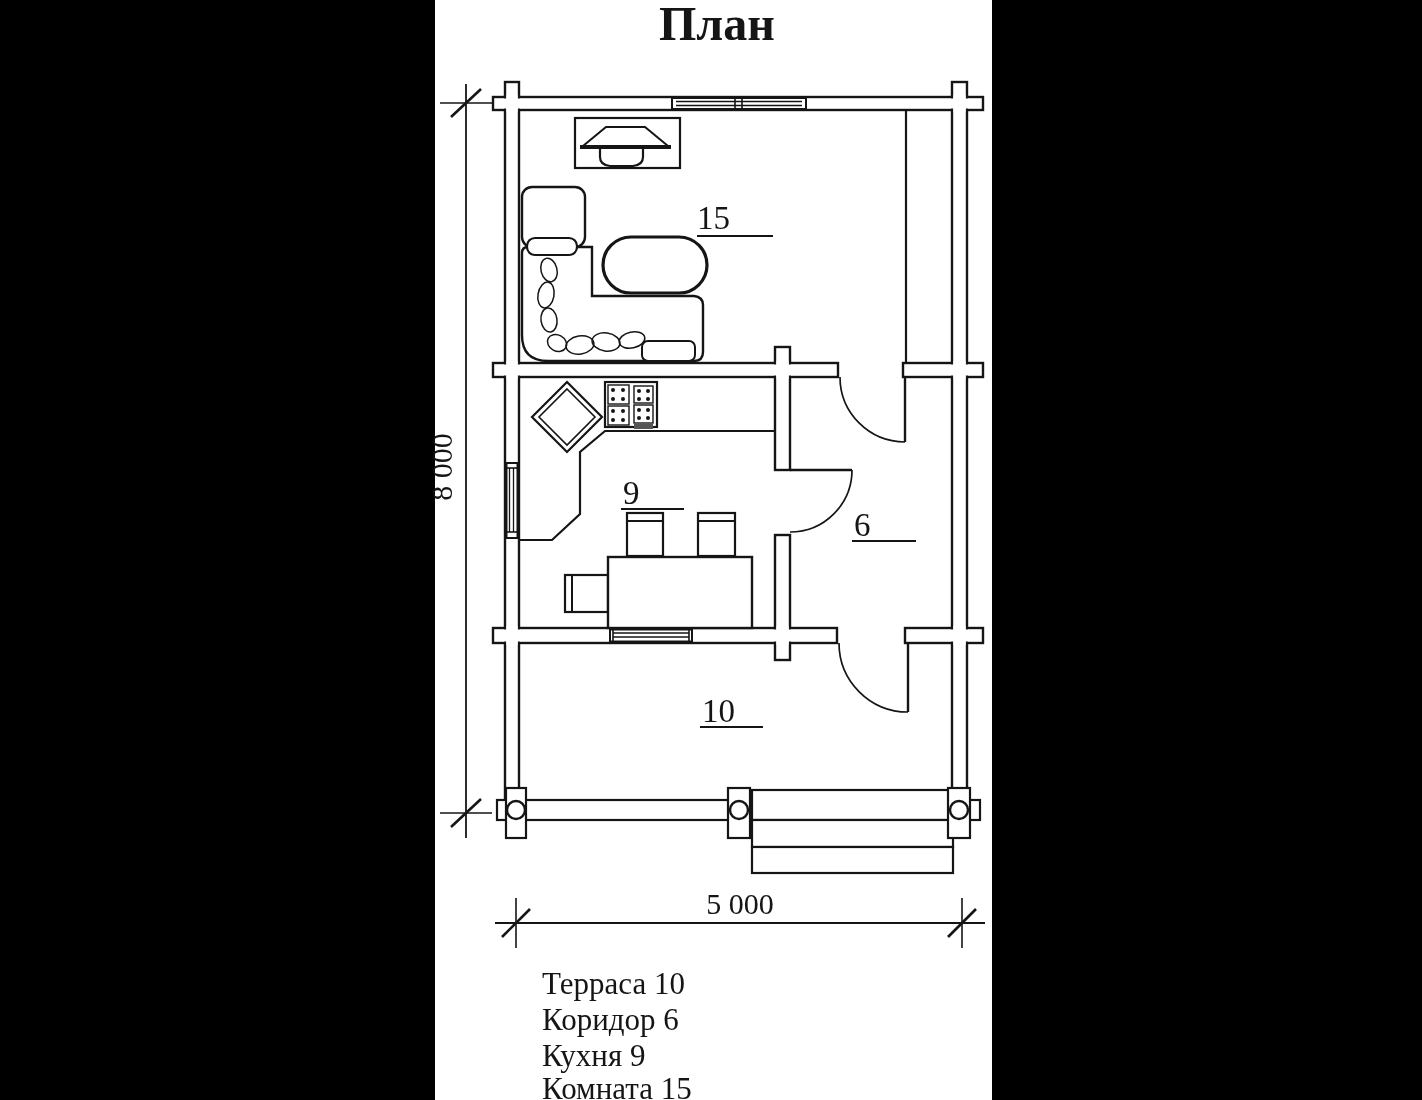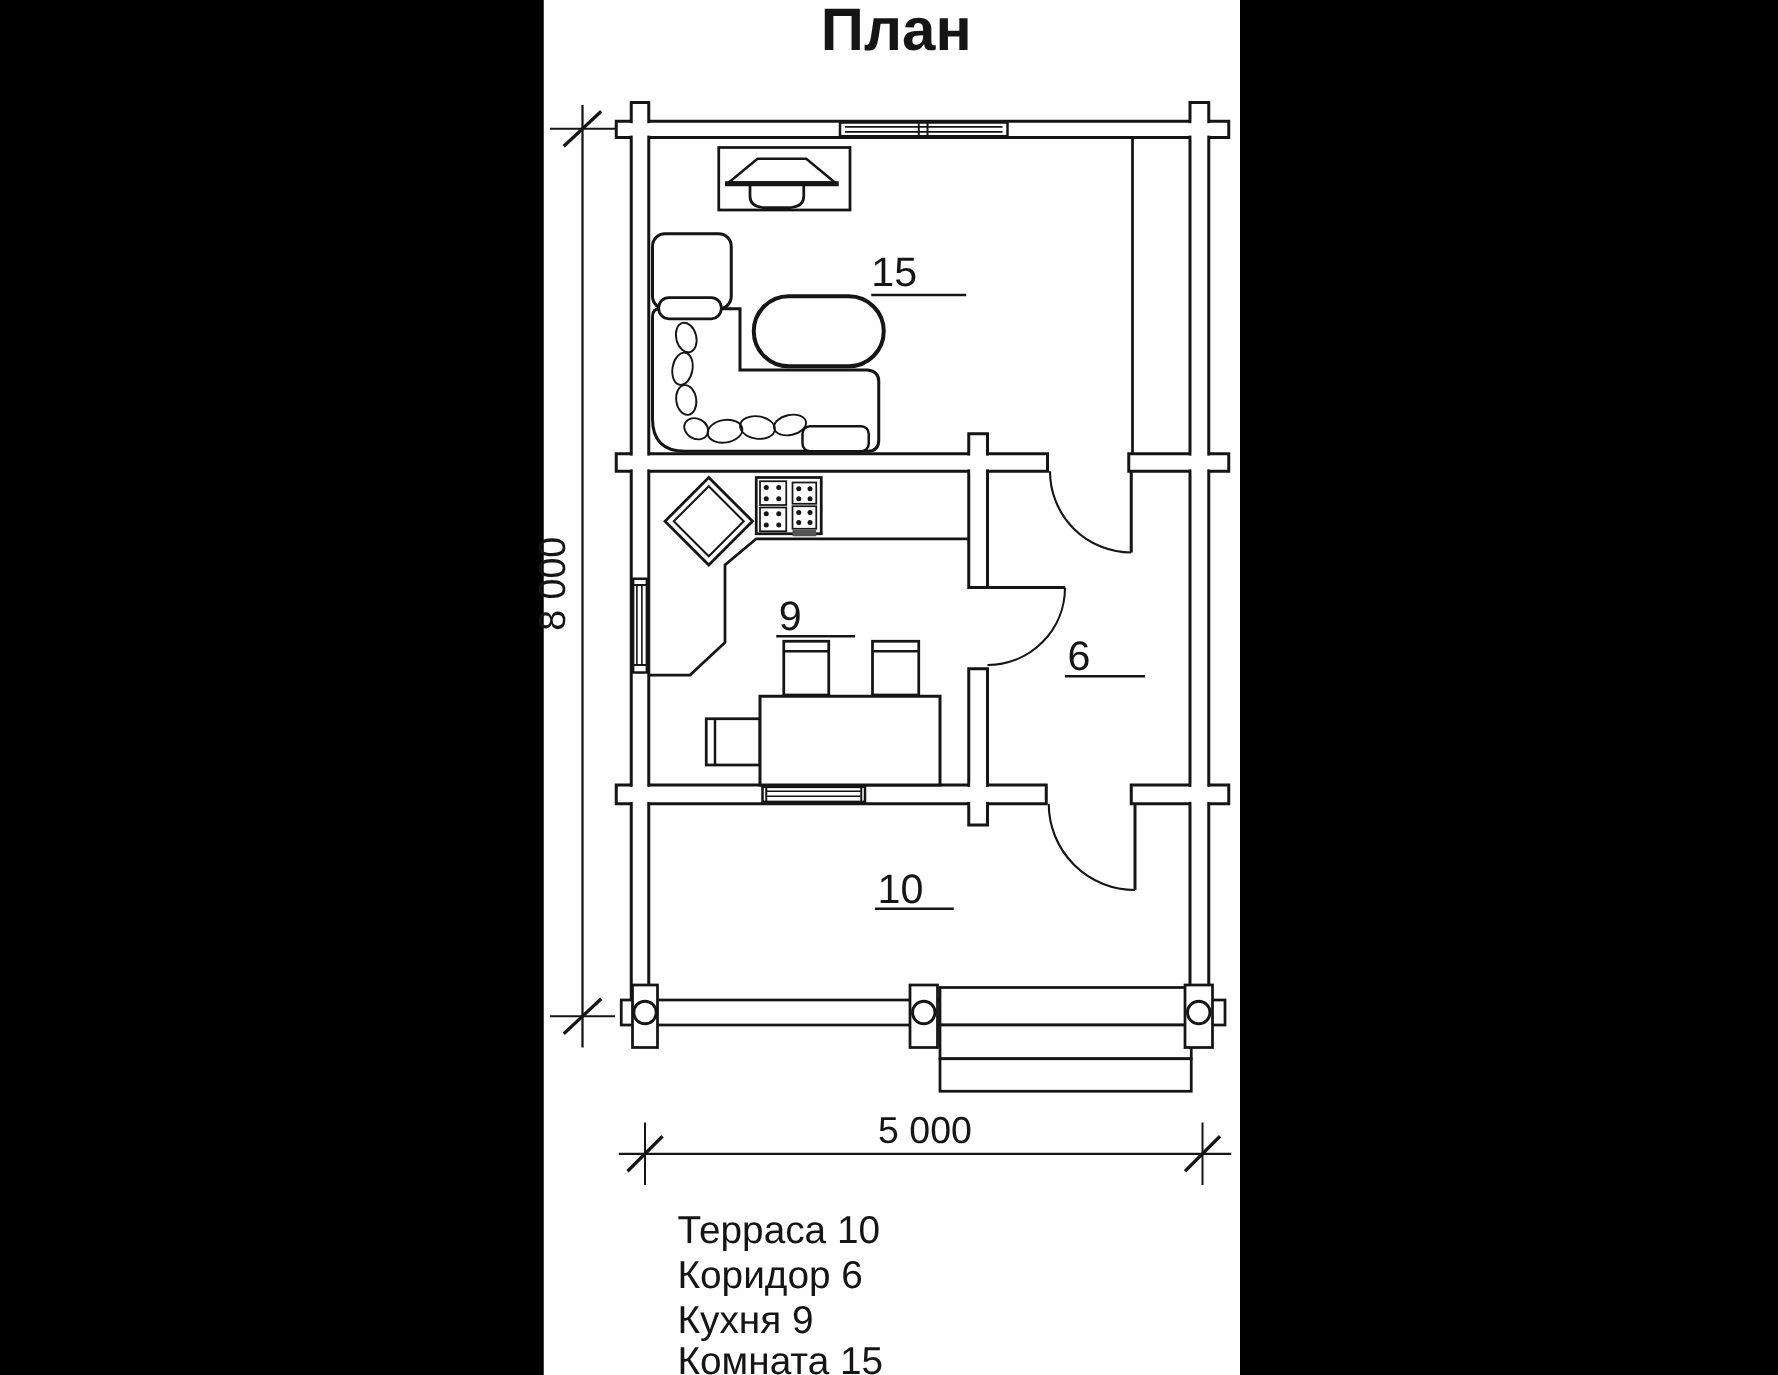--- a/index.html
+++ b/index.html
@@ -1,17 +1,17 @@
 <!DOCTYPE html>
 <html><head>
 <meta charset="utf-8">
 <style>
   html,body{margin:0;padding:0;background:#000;}
   .stage{position:relative;width:1250px;height:1100px;background:#000;overflow:hidden;
-         font-family:Liberation Sans, sans-serif;}
+         font-family:Liberation Serif, serif;}
   svg{display:block;}
   text{fill:#151515;}
   .t-title{font-size:48px;font-weight:bold;}
   .t-room{font-size:33px;}
   .t-dim{font-size:30px;}
   .t-leg{font-size:31px;}
 </style>
 </head>
 <body>
 

